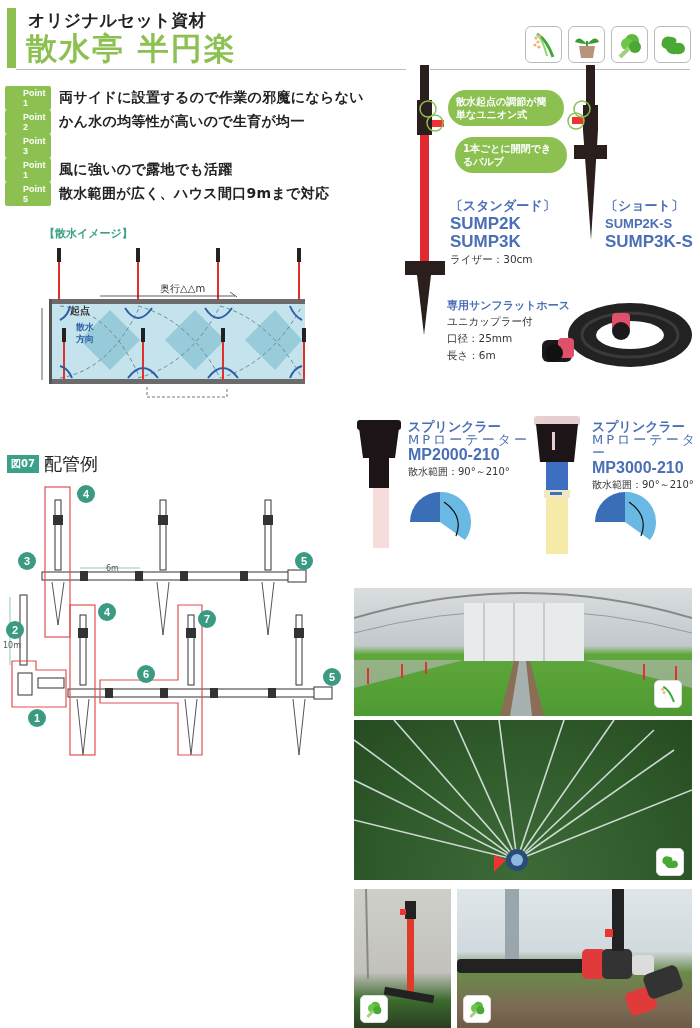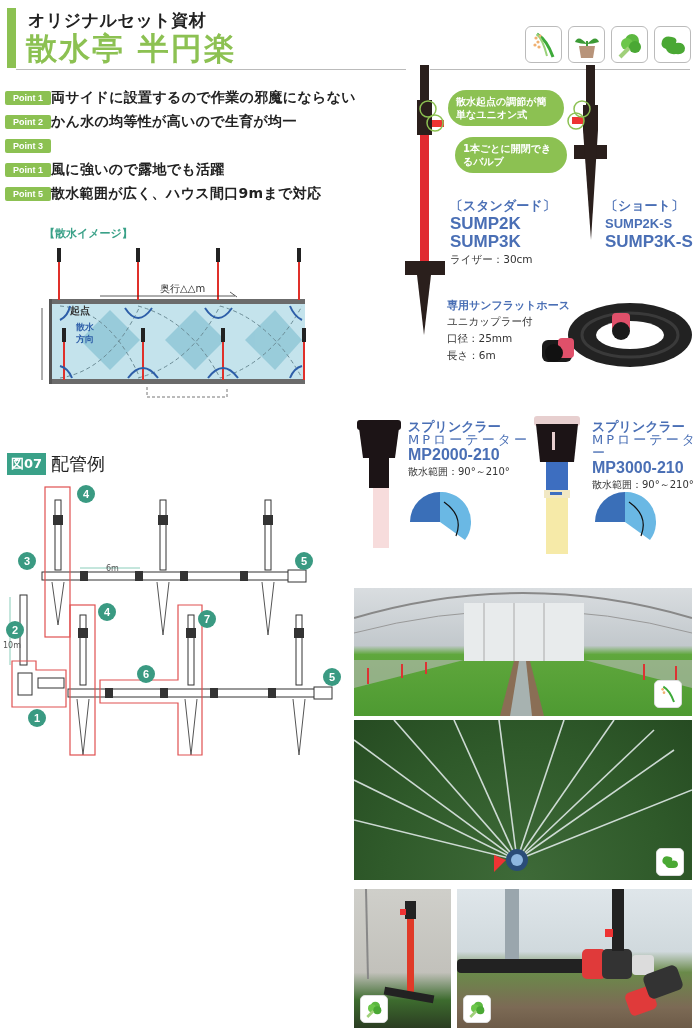--- a/index.html
+++ b/index.html
@@ -8,28 +8,28 @@
 .abs{position:absolute}
 .hdr-bar{left:7px;top:8px;width:9px;height:60px;background:#8cc152}
 .hdr-line{left:16px;top:69px;width:390px;height:1px;background:#bbb}
 .hdr-line2{left:430px;top:69px;width:260px;height:1px;background:#bbb}
 .subtitle{left:28px;top:9px;font-size:17px;font-weight:bold;color:#222;letter-spacing:0.5px}
 .title{left:26px;top:28px;font-size:31px;font-weight:bold;color:#8cc152;letter-spacing:2px}
 .icons{left:525px;top:26px;display:flex;gap:6px}
 .ic{width:37px;height:37px;border:1.5px solid #bbb;border-radius:6px;background:#fff;display:flex;align-items:center;justify-content:center}
 .points{left:5px;top:86px}
 .pt{display:flex;align-items:center;height:24px}
-.badge{background:#8cc152;color:#fff;font-size:9px;font-weight:bold;padding:2px 5px;border-radius:2px;width:46px;text-align:center;font-family:"Liberation Sans",sans-serif}
+.badge{background:#8cc152;color:#fff;font-size:9px;font-weight:bold;padding:2px 18px;border-radius:2px;margin-right:8px;width:46px;font-family:"Liberation Sans",sans-serif}
 .ptxt{font-size:14px;font-weight:bold;color:#222;letter-spacing:0.3px}
 .imgcap{left:44px;top:226px;font-size:11px;font-weight:bold;color:#3aa188}
 .model{color:#4a6fb5;font-weight:bold;font-family:"Liberation Sans",sans-serif}
 .blue-label{color:#4a6fb5;font-weight:bold;font-size:13px}
 .small{font-size:10.5px;color:#333;line-height:17px}
 .bubble{background:#8cc152;color:#fff;font-size:10px;text-align:left;line-height:13px;border-radius:18px;padding:5px 8px;font-weight:bold}
-.fig-badge{background:#3aa188;color:#fff;font-size:13px;font-weight:bold;padding:2px 4px}
+.fig-badge{background:#3aa188;color:#fff;font-size:10px;font-weight:bold;padding:2px 4px}
 .numc{width:18px;height:18px;border-radius:50%;background:#3a9a82;color:#fff;font-size:11px;font-weight:bold;display:flex;align-items:center;justify-content:center;font-family:"Liberation Sans",sans-serif}
 .photo{overflow:hidden}
 .pico{width:28px;height:28px;background:#fff;border-radius:5px;border:1px solid #ddd;display:flex;align-items:center;justify-content:center}
 </style>
 </head>
 <body>
 
 <div class="abs hdr-bar"></div>
 <div class="abs subtitle">オリジナルセット資材</div>
 <div class="abs title">散水亭 半円楽</div>

